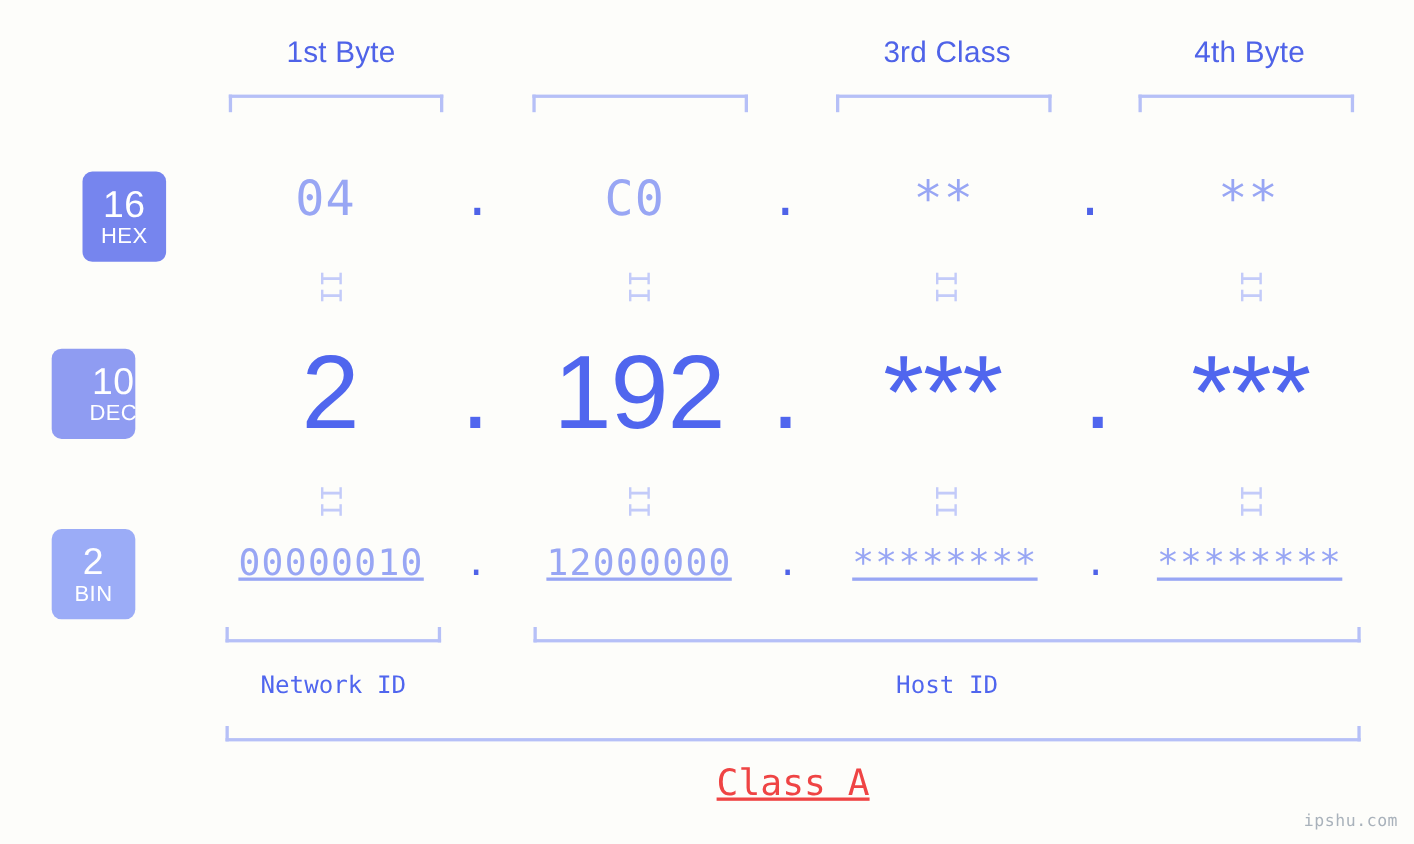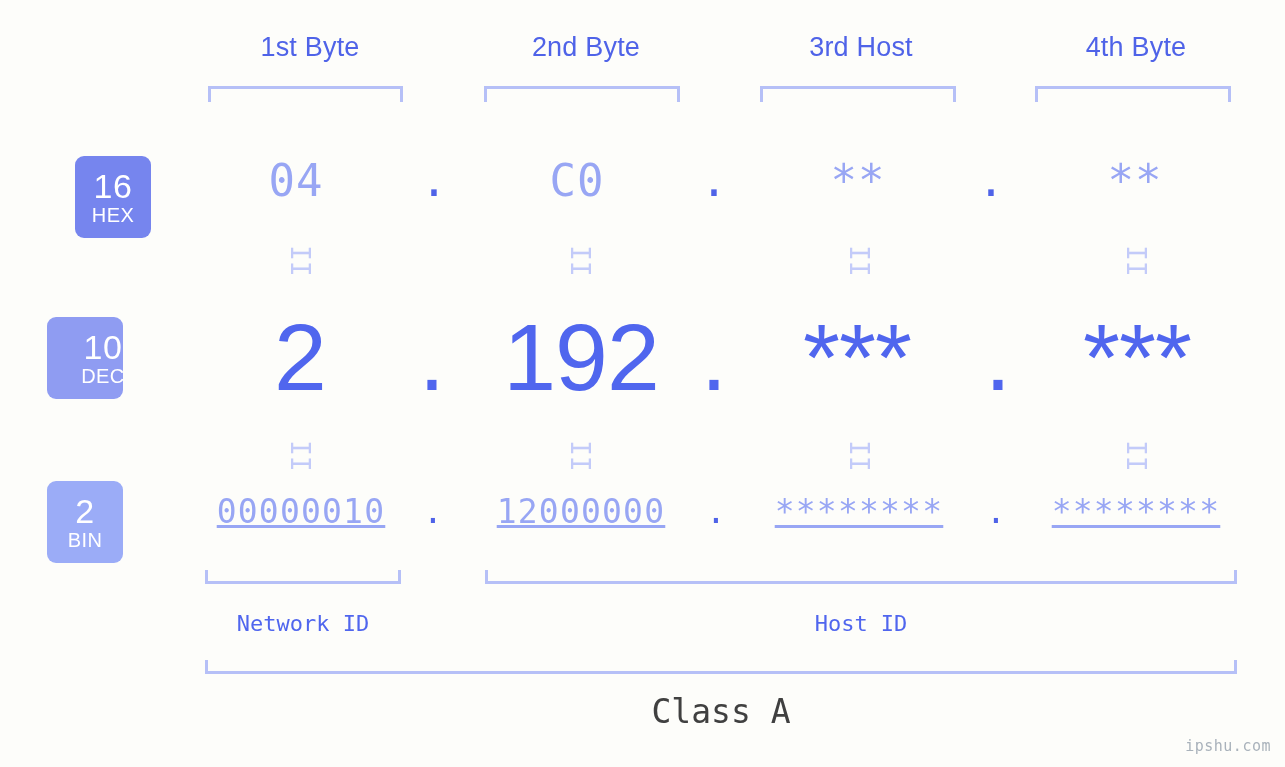--- a/index.html
+++ b/index.html
@@ -196,44 +196,44 @@
     box-sizing: border-box;
   }
   #class-label {
     position: absolute;
     left: 205px;
     top: 692px;
     width: 1032px;
     text-align: center;
     font-family: "DejaVu Sans Mono", monospace;
     font-size: 33px;
-    color: #404040;
-    white-space: nowrap;
+    color: #ef4444;
+    white-space: nowrap;
+    text-decoration: underline;
   }
 
   
   #watermark {
     position: absolute;
     right: 14px;
     bottom: 12px;
     font-family: "DejaVu Sans Mono", monospace;
     font-size: 15px;
     color: #a9b2bb;
     letter-spacing: 0.5px;
     white-space: nowrap;
   }
 </style>
 </head>
 <body>
 
 <div id="stage">
 
   <div class="byte-label" style="left:190px;">1st Byte</div>
-  <div class="byte-label" style="left:466px;">2nd Byte</div>
-  <div class="byte-label" style="left:741px;">3rd Host</div>
+  <div class="byte-label" style="left:741px;">3rd Class</div>
   <div class="byte-label" style="left:1016px;">4th Byte</div>
 
   <div class="top-bracket" style="left:208px; width:195px;"></div>
   <div class="top-bracket" style="left:484px; width:196px;"></div>
   <div class="top-bracket" style="left:760px; width:196px;"></div>
   <div class="top-bracket" style="left:1035px; width:196px;"></div>
 
   <div id="badge-hex" class="badge">
     <span class="num">16</span>
     <span class="name">HEX</span>

